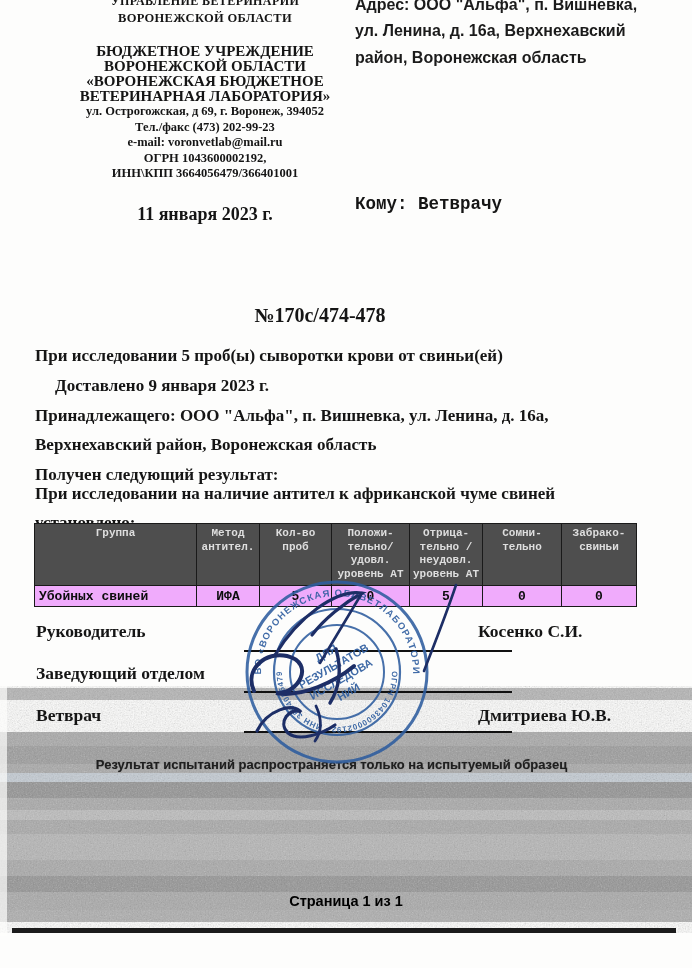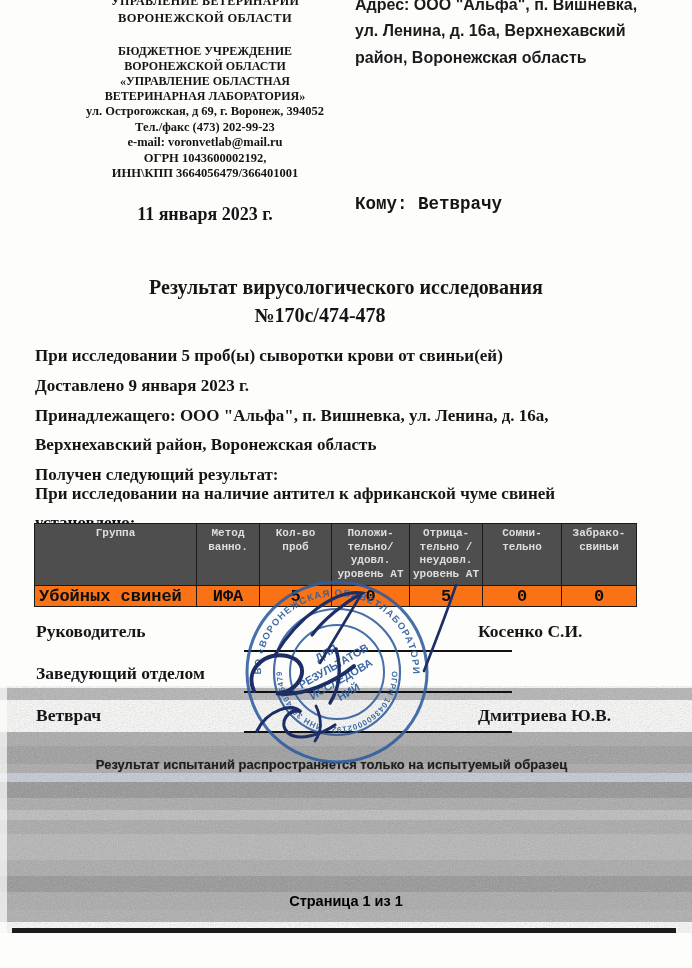--- a/index.html
+++ b/index.html
@@ -7,38 +7,38 @@
     position:relative;width:692px;height:968px;margin:0 auto;
     background:#fdfdfc;overflow:hidden;
     font-family:"Liberation Serif", serif;color:#151515;
   }
   .abs{position:absolute;}
   
   .lh-left{left:50px;top:0;width:310px;text-align:center;font-weight:bold;}
   .clip-top{height:11px;overflow:hidden;}
   .clip-top>span{display:block;margin-top:-6px;font-size:12px;letter-spacing:.4px;}
   .org2{font-size:12.5px;letter-spacing:.3px;}
-  .org-block{margin-top:18px;font-size:12px;line-height:15px;}
+  .org-block{margin-top:18px;font-size:15px;line-height:15px;}
   .lh-small{font-size:12.5px;line-height:15.5px;}
   .lh-date{margin-top:22px;font-size:18px;}
   
   .rcpt{left:355px;top:0;width:312px;font-family:"Liberation Sans", sans-serif;font-weight:600;font-size:16px;line-height:27px;color:#1b1b1b;}
   .clip-top2{height:17px;overflow:hidden;}
   .clip-top2>span{display:block;margin-top:-9px;}
   .to-line{left:355px;top:194px;font-size:17.5px;font-weight:bold;font-family:Liberation Mono, monospace;}
   
   .title1{left:0;top:276px;width:692px;text-align:center;font-size:20px;font-weight:bold;}
   .title2{left:0;top:304px;width:640px;text-align:center;font-size:20px;font-weight:bold;}
   
   .bodyline{left:35px;width:600px;font-size:17px;font-weight:bold;line-height:29px;}
   
   table.res{border-collapse:collapse;table-layout:fixed;font-family:"Liberation Sans", sans-serif;}
   table.res td,table.res th{border:1.6px solid #1a1a1a;padding:0 2px;overflow:hidden;font-family:Liberation Mono, monospace;}
   table.res th{background:#4e4e4e;color:#dedede;font-size:11px;font-weight:bold;vertical-align:top;padding-top:3px;white-space:pre-line;line-height:13.5px;height:58px;}
-  table.res td{background:#f97316;font-size:17px;font-weight:bold;text-align:center;height:20px;color:#0d0d0d;}
+  table.res td{background:#f0abfc;font-size:13px;font-weight:bold;text-align:center;height:20px;color:#0d0d0d;}
   table.res td.grp{text-align:left;padding-left:4px;}
   
   .sig-role{left:36px;font-size:17.5px;font-weight:bold;}
   .sig-name{left:478px;font-size:17.5px;font-weight:bold;}
   .sig-line{left:244px;width:268px;height:0;border-top:2px solid #111;}
   
   .disclaimer{left:0;top:757px;width:663px;text-align:center;font-family:"Liberation Sans", sans-serif;font-weight:bold;font-size:13px;color:#1f1f1f;text-shadow:0 0 1px rgba(40,40,40,.5);}
   .pagenum{left:0;top:893px;width:692px;text-align:center;font-family:"Liberation Sans", sans-serif;font-weight:bold;font-size:14.5px;color:#000000;}
   .z1{z-index:1}.z2{z-index:2}.z3{z-index:3}.z4{z-index:4}
 </style>
@@ -74,65 +74,64 @@
   </svg>
 
   <div class="abs lh-left z2">
     <div class="clip-top">
         <span>УПРАВЛЕНИЕ ВЕТЕРИНАРИИ</span>
       </div>
     <div class="org2">ВОРОНЕЖСКОЙ ОБЛАСТИ</div>
     <div class="org-block">
       <div>БЮДЖЕТНОЕ УЧРЕЖДЕНИЕ</div>
       <div>ВОРОНЕЖСКОЙ ОБЛАСТИ</div>
-      <div>«УПРАВЛЕНИЕ ОБЛАСТНАЯ</div>
+      <div>«ВОРОНЕЖСКАЯ БЮДЖЕТНОЕ</div>
       <div>ВЕТЕРИНАРНАЯ ЛАБОРАТОРИЯ»</div>
     </div>
     <div class="lh-small">ул. Острогожская, д 69, г. Воронеж, 394052</div>
     <div class="lh-small">Тел./факс  (473) 202-99-23</div>
     <div class="lh-small">e-mail: voronvetlab@mail.ru</div>
     <div class="lh-small">ОГРН 1043600002192,</div>
     <div class="lh-small">ИНН\КПП 3664056479/366401001</div>
     <div class="lh-date">11 января 2023 г.</div>
   </div>
 
   <div class="abs rcpt z2">
     <div class="clip-top2">
         <span>Адрес: ООО "Альфа", п. Вишневка,</span>
       </div>
     <div>ул. Ленина, д. 16а, Верхнехавский</div>
     <div>район, Воронежская область</div>
   </div>
   <div class="abs to-line z2">Кому: Ветврачу</div>
 
-  <div class="abs title1 z2">Результат вирусологического исследования</div>
   <div class="abs title2 z2">№170с/474-478</div>
 
   <div class="abs bodyline z2" style="top:341px;">При исследовании 5 проб(ы) сыворотки крови от свиньи(ей)</div>
-  <div class="abs bodyline z2" style="top:371px;">Доставлено 9 января 2023 г.</div>
+  <div class="abs bodyline z2" style="top:371px;margin-left:20px;">Доставлено 9 января 2023 г.</div>
   <div class="abs bodyline z2" style="top:401px;width:615px;">Принадлежащего: ООО "Альфа", п. Вишневка, ул. Ленина, д. 16а, Верхнехавский район, Воронежская область</div>
   <div class="abs bodyline z2" style="top:452px;margin-top:8px;">Получен следующий результат:</div>
   <div class="abs bodyline z2" style="top:479px;width:615px;">При исследовании на наличие антител к африканской чуме свиней установлено:</div>
 
   <div class="abs z2" style="left:34px;top:523px;">
     <table class="res">
       <colgroup>
         <col style="width:162px">
           <col style="width:63px">
           <col style="width:72px">
         <col style="width:78px">
           <col style="width:73px">
           <col style="width:79px">
           <col style="width:75px">
       </colgroup>
       <tbody>
           <tr>
         <th>Группа</th>
         <th>Метод
-ванно.</th>
+антител.</th>
         <th>Кол-во проб</th>
         <th>Положи-
 тельно/
 удовл.
 уровень АТ</th>
         <th>Отрица-
 тельно /
 неудовл.
 уровень АТ</th>
         <th>Сомни-

